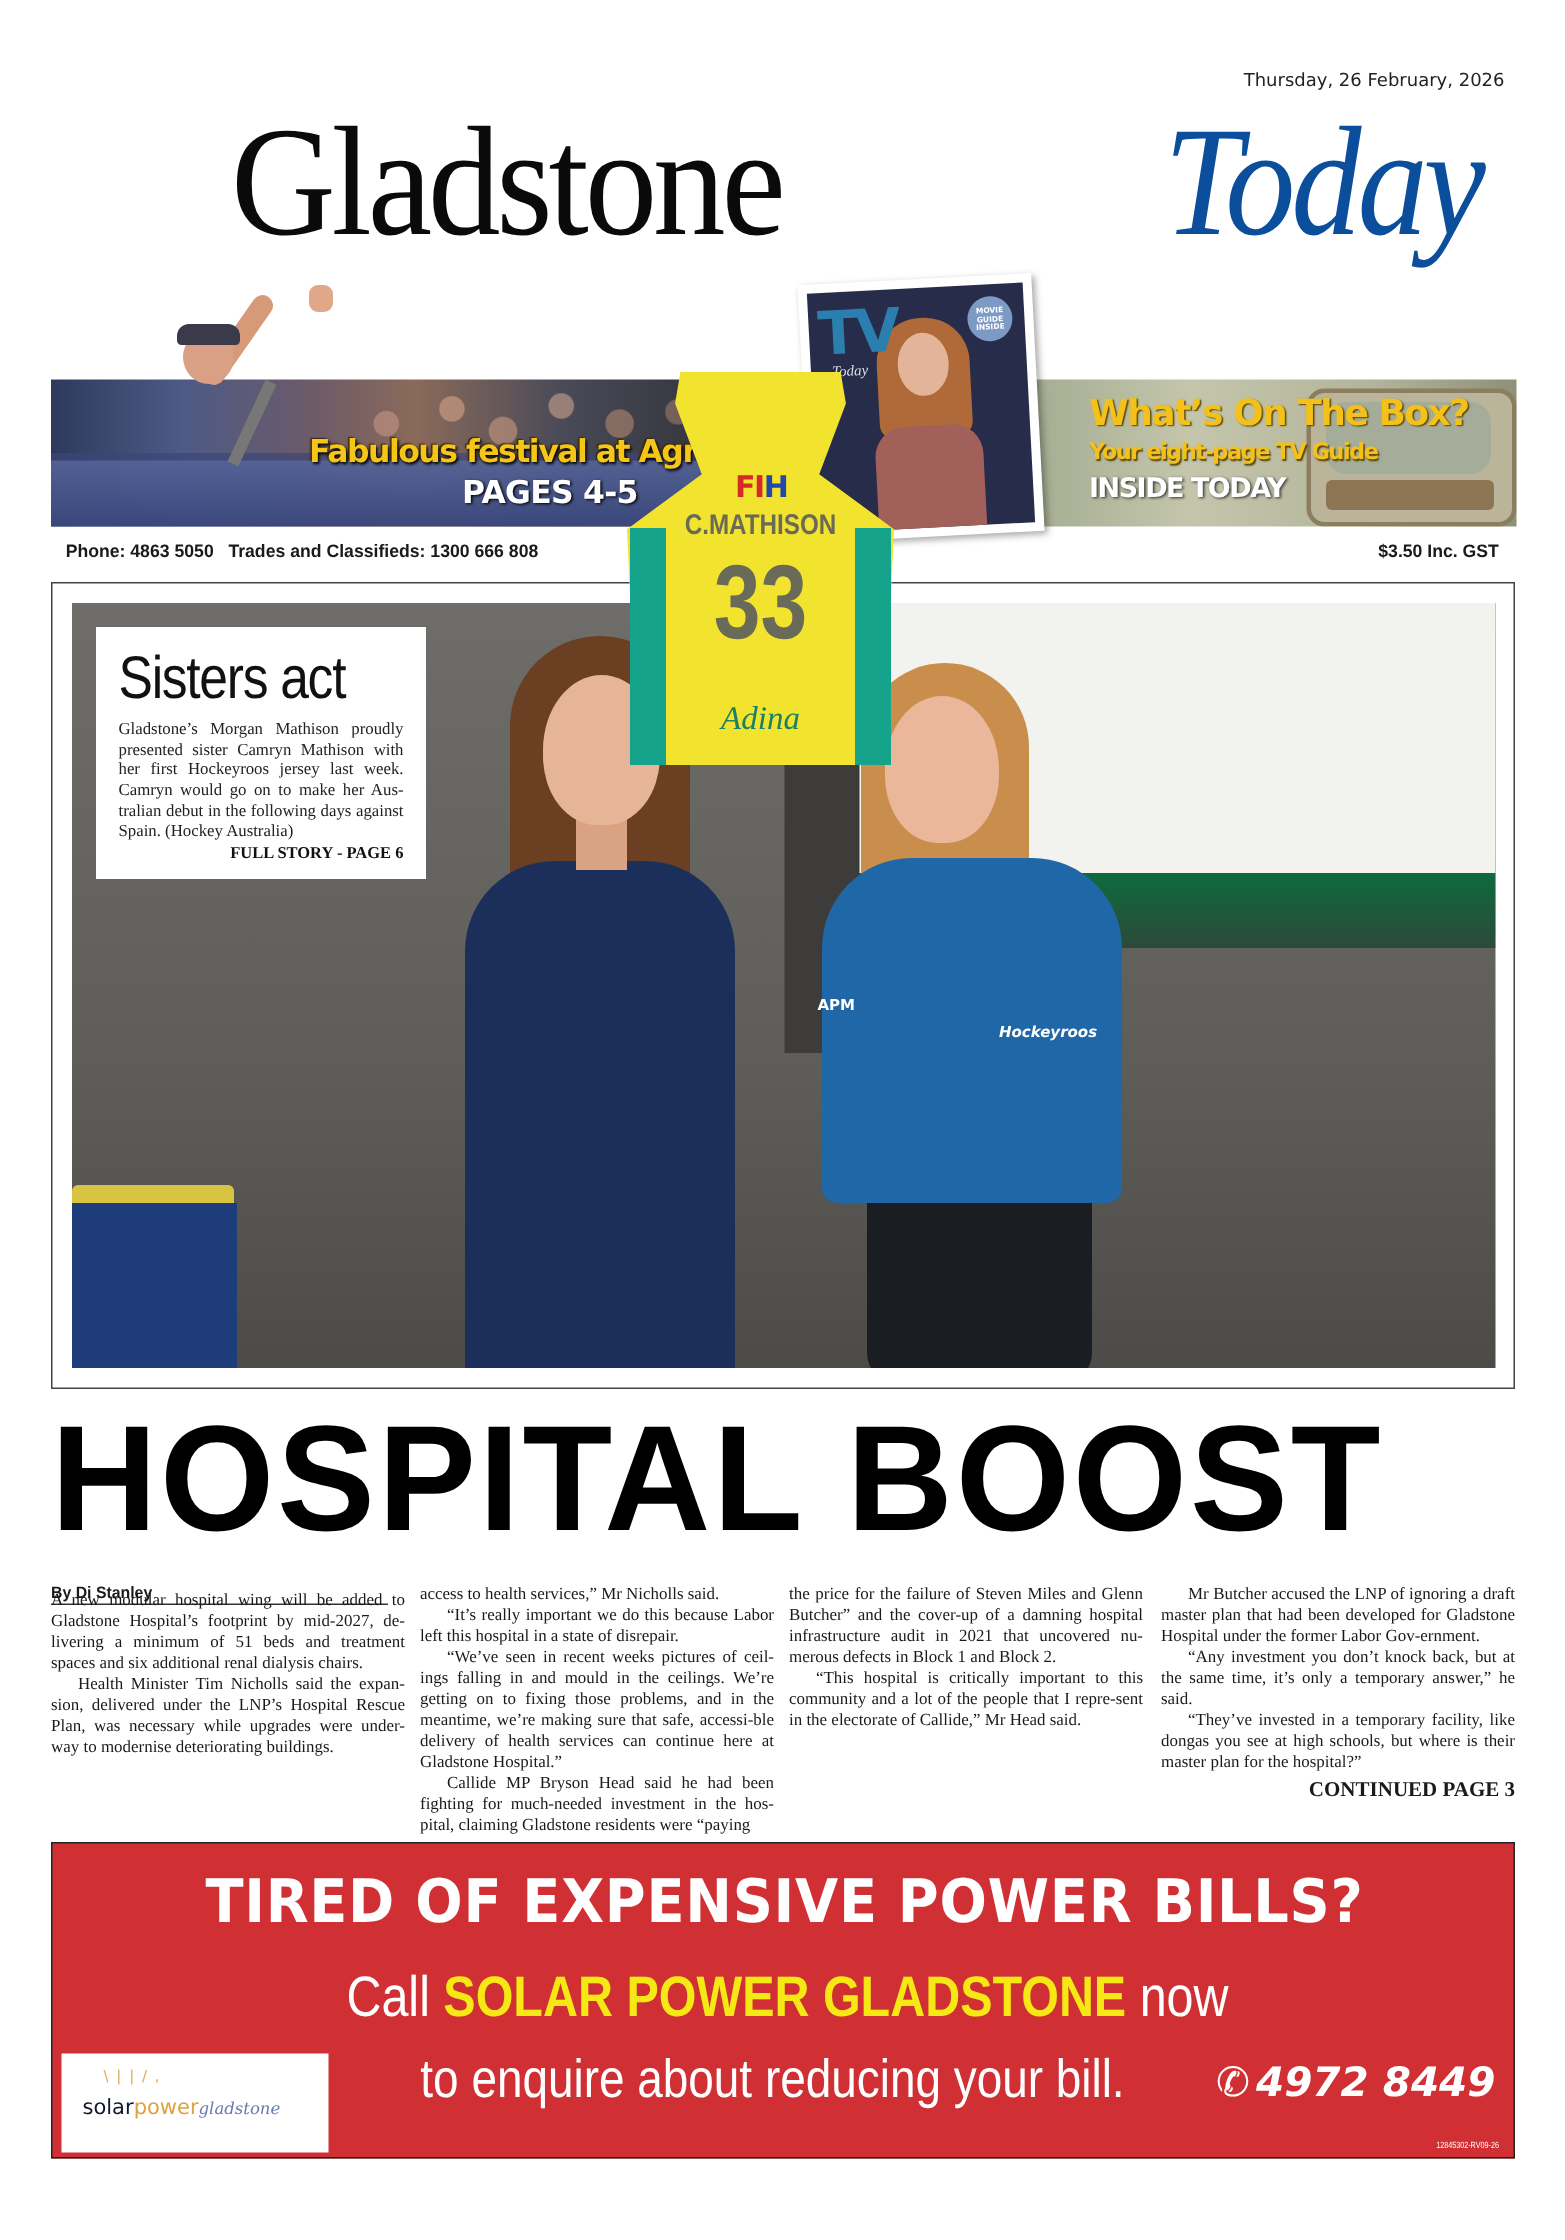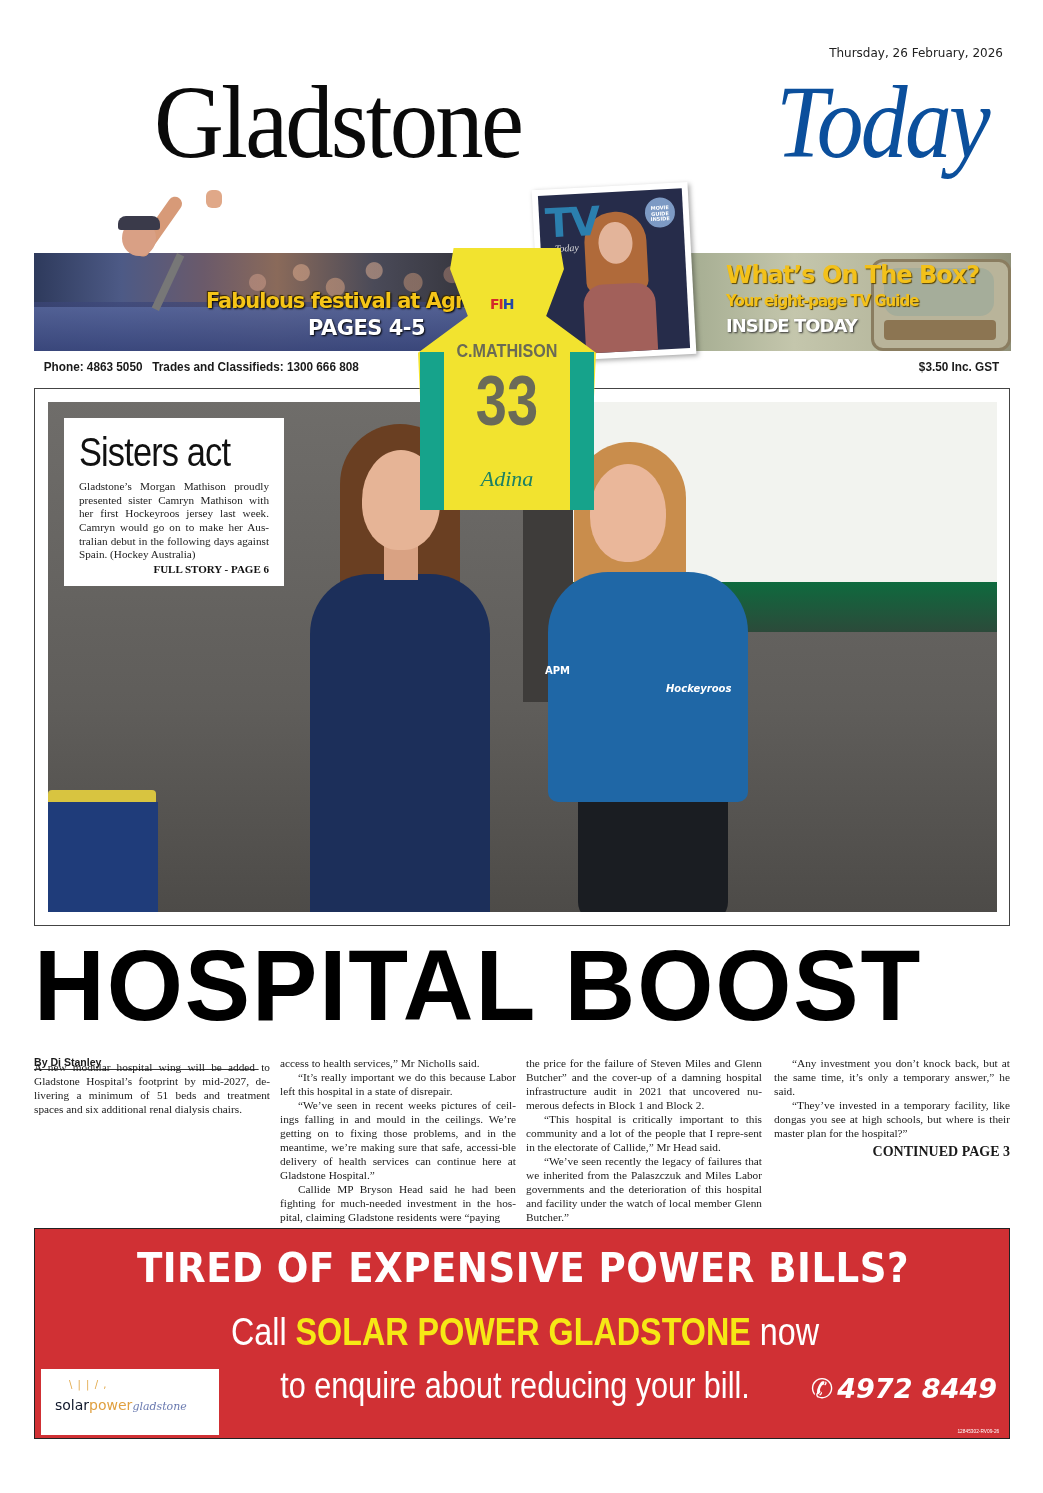--- a/index.html
+++ b/index.html
@@ -77,21 +77,21 @@
   .p2 { position: absolute; left: 500px; top: 40px; width: 200px; height: 500px; }
   .p2 .hair { position: absolute; left: 26px; top: 0; width: 112px; height: 170px; background: #c98d4c; border-radius: 56px 56px 30px 30px; }
   .p2 .face { position: absolute; left: 42px; top: 22px; width: 76px; height: 98px; background: #eab79a; border-radius: 50% 50% 46% 46%; }
   .p2 .shirt { position: absolute; left: 0; top: 130px; width: 200px; height: 230px; background: #1f67a6; border-radius: 60px 60px 10px 10px; }
   .p2 .shorts { position: absolute; left: 30px; top: 350px; width: 150px; height: 130px; background: #1a1d22; border-radius: 0 0 20px 20px; }
   .jersey { position: absolute; left: 418px; top: 248px; width: 178px; height: 262px; z-index: 4; }
   .jersey .body { position: absolute; left: 0; top: 0; width: 100%; height: 100%; background: #f2e32f;
     clip-path: polygon(20% 0, 80% 0, 82% 8%, 72% 26%, 100% 40%, 96% 100%, 4% 100%, 0 40%, 28% 26%, 18% 8%); }
   .jersey .side-l { position: absolute; left: 2px; top: 104px; width: 24px; height: 158px; background: #16a38b; }
   .jersey .side-r { position: absolute; right: 2px; top: 104px; width: 24px; height: 158px; background: #16a38b; }
-  .jersey .fih { position: absolute; left: 72px; top: 48px; font-family: "DejaVu Sans", sans-serif; font-weight: bold; font-size: 14px; color: #d42a2a; letter-spacing: -1px; }
+  .jersey .fih { position: absolute; left: 72px; top: 64px; font-family: "DejaVu Sans", sans-serif; font-weight: bold; font-size: 20px; color: #d42a2a; letter-spacing: -1px; }
   .jersey .fih b { color: #2448a8; }
   .jersey .name { position: absolute; left: 22px; top: 92px; width: 134px; text-align: center; font-family: "Liberation Sans", sans-serif; font-weight: bold; font-size: 19px; color: #6b6b55; transform: scaleX(0.85); }
   .jersey .num { position: absolute; left: 22px; top: 118px; width: 134px; text-align: center; font-family: "Liberation Sans", sans-serif; font-weight: bold; font-size: 70px; color: #6a6a58; line-height: 1; transform: scaleX(0.8); }
   .jersey .sponsor { position: absolute; left: 22px; top: 218px; width: 134px; text-align: center; font-family: "Liberation Serif", serif; font-style: italic; font-size: 22px; color: #1b8064; }
   .apm { position: absolute; left: 545px; top: 665px; font-family: "DejaVu Sans", sans-serif; font-size: 10px; font-weight: bold; color: #fff; z-index: 5; }
   .hockeyroos-logo { position: absolute; left: 666px; top: 683px; font-family: "DejaVu Sans", sans-serif; font-style: italic; font-size: 10px; font-weight: bold; color: #fff; z-index: 5; }
 
   .caption-box { position: absolute; top: 418px; left: 64px; width: 220px; height: 168px; background: #ffffff; padding: 10px 15px 8px 15px; z-index: 6; }
   .caption-box .headline { font-family: "Liberation Sans", sans-serif; font-size: 40px; color: #111; letter-spacing: -1px; line-height: 1; transform: scaleX(0.86); transform-origin: left; white-space: nowrap; margin-top: 4px; }
   .caption-box .body { font-family: "Liberation Serif", serif; font-size: 11.2px; line-height: 1.22; color: #222; text-align: justify; margin-top: 8px; hyphens: manual; }
@@ -217,33 +217,34 @@
   <div class="body">Gladstone’s Morgan Mathison proudly presented sister Camryn Mathison with her first Hockeyroos jersey last week. Camryn would go on to make her Aus-tralian debut in the following days against Spain. (Hockey Australia)</div>
   <div class="more">FULL STORY - PAGE 6</div>
 </div>
 
 <div class="headline-main">HOSPITAL BOOST</div>
 
 <div class="article">
   <div class="byline">By Di Stanley</div>
   <div class="col col1">
     <p class="noindent">A new modular hospital wing will be added to Gladstone Hospital’s footprint by mid-2027, de-livering a minimum of 51 beds and treatment spaces and six additional renal dialysis chairs.</p>
+    <p>Health Minister Tim Nicholls said the expan-sion, delivered under the LNP’s Hospital Rescue Plan, was necessary while upgrades were under-way to modernise deteriorating buildings.</p>
   </div>
   <div class="col col2">
     <p class="noindent">access to health services,” Mr Nicholls said.</p>
     <p>“It’s really important we do this because Labor left this hospital in a state of disrepair.</p>
     <p>“We’ve seen in recent weeks pictures of ceil-ings falling in and mould in the ceilings. We’re getting on to fixing those problems, and in the meantime, we’re making sure that safe, accessi-ble delivery of health services can continue here at Gladstone Hospital.”</p>
     <p>Callide MP Bryson Head said he had been fighting for much-needed investment in the hos-pital, claiming Gladstone residents were “paying</p>
   </div>
   <div class="col col3">
     <p class="noindent">the price for the failure of Steven Miles and Glenn Butcher” and the cover-up of a damning hospital infrastructure audit in 2021 that uncovered nu-merous defects in Block 1 and Block 2.</p>
     <p>“This hospital is critically important to this community and a lot of the people that I repre-sent in the electorate of Callide,” Mr Head said.</p>
-    <p>“We’ve seen recently the legacy of failures that we inherited from the Palaszczuk and Miles Labor governments and the deterioration of this hospital and facility under the watch of local member Glenn Butcher.”</p>
   </div>
   <div class="col col4">
+    <p>Mr Butcher accused the LNP of ignoring a draft master plan that had been developed for Gladstone Hospital under the former Labor Gov-ernment.</p>
     <p>“Any investment you don’t knock back, but at the same time, it’s only a temporary answer,” he said.</p>
     <p>“They’ve invested in a temporary facility, like dongas you see at high schools, but where is their master plan for the hospital?”</p>
     <div class="continued">CONTINUED PAGE 3</div>
   </div>
 </div>
 
 <div class="ad">
   <div class="l1">TIRED OF EXPENSIVE POWER BILLS?</div>
   <div class="l2"><span class="thin">Call </span><span class="hl">SOLAR POWER GLADSTONE</span><span class="thin"> now</span></div>
   <div class="l3">to enquire about reducing your bill.</div>

